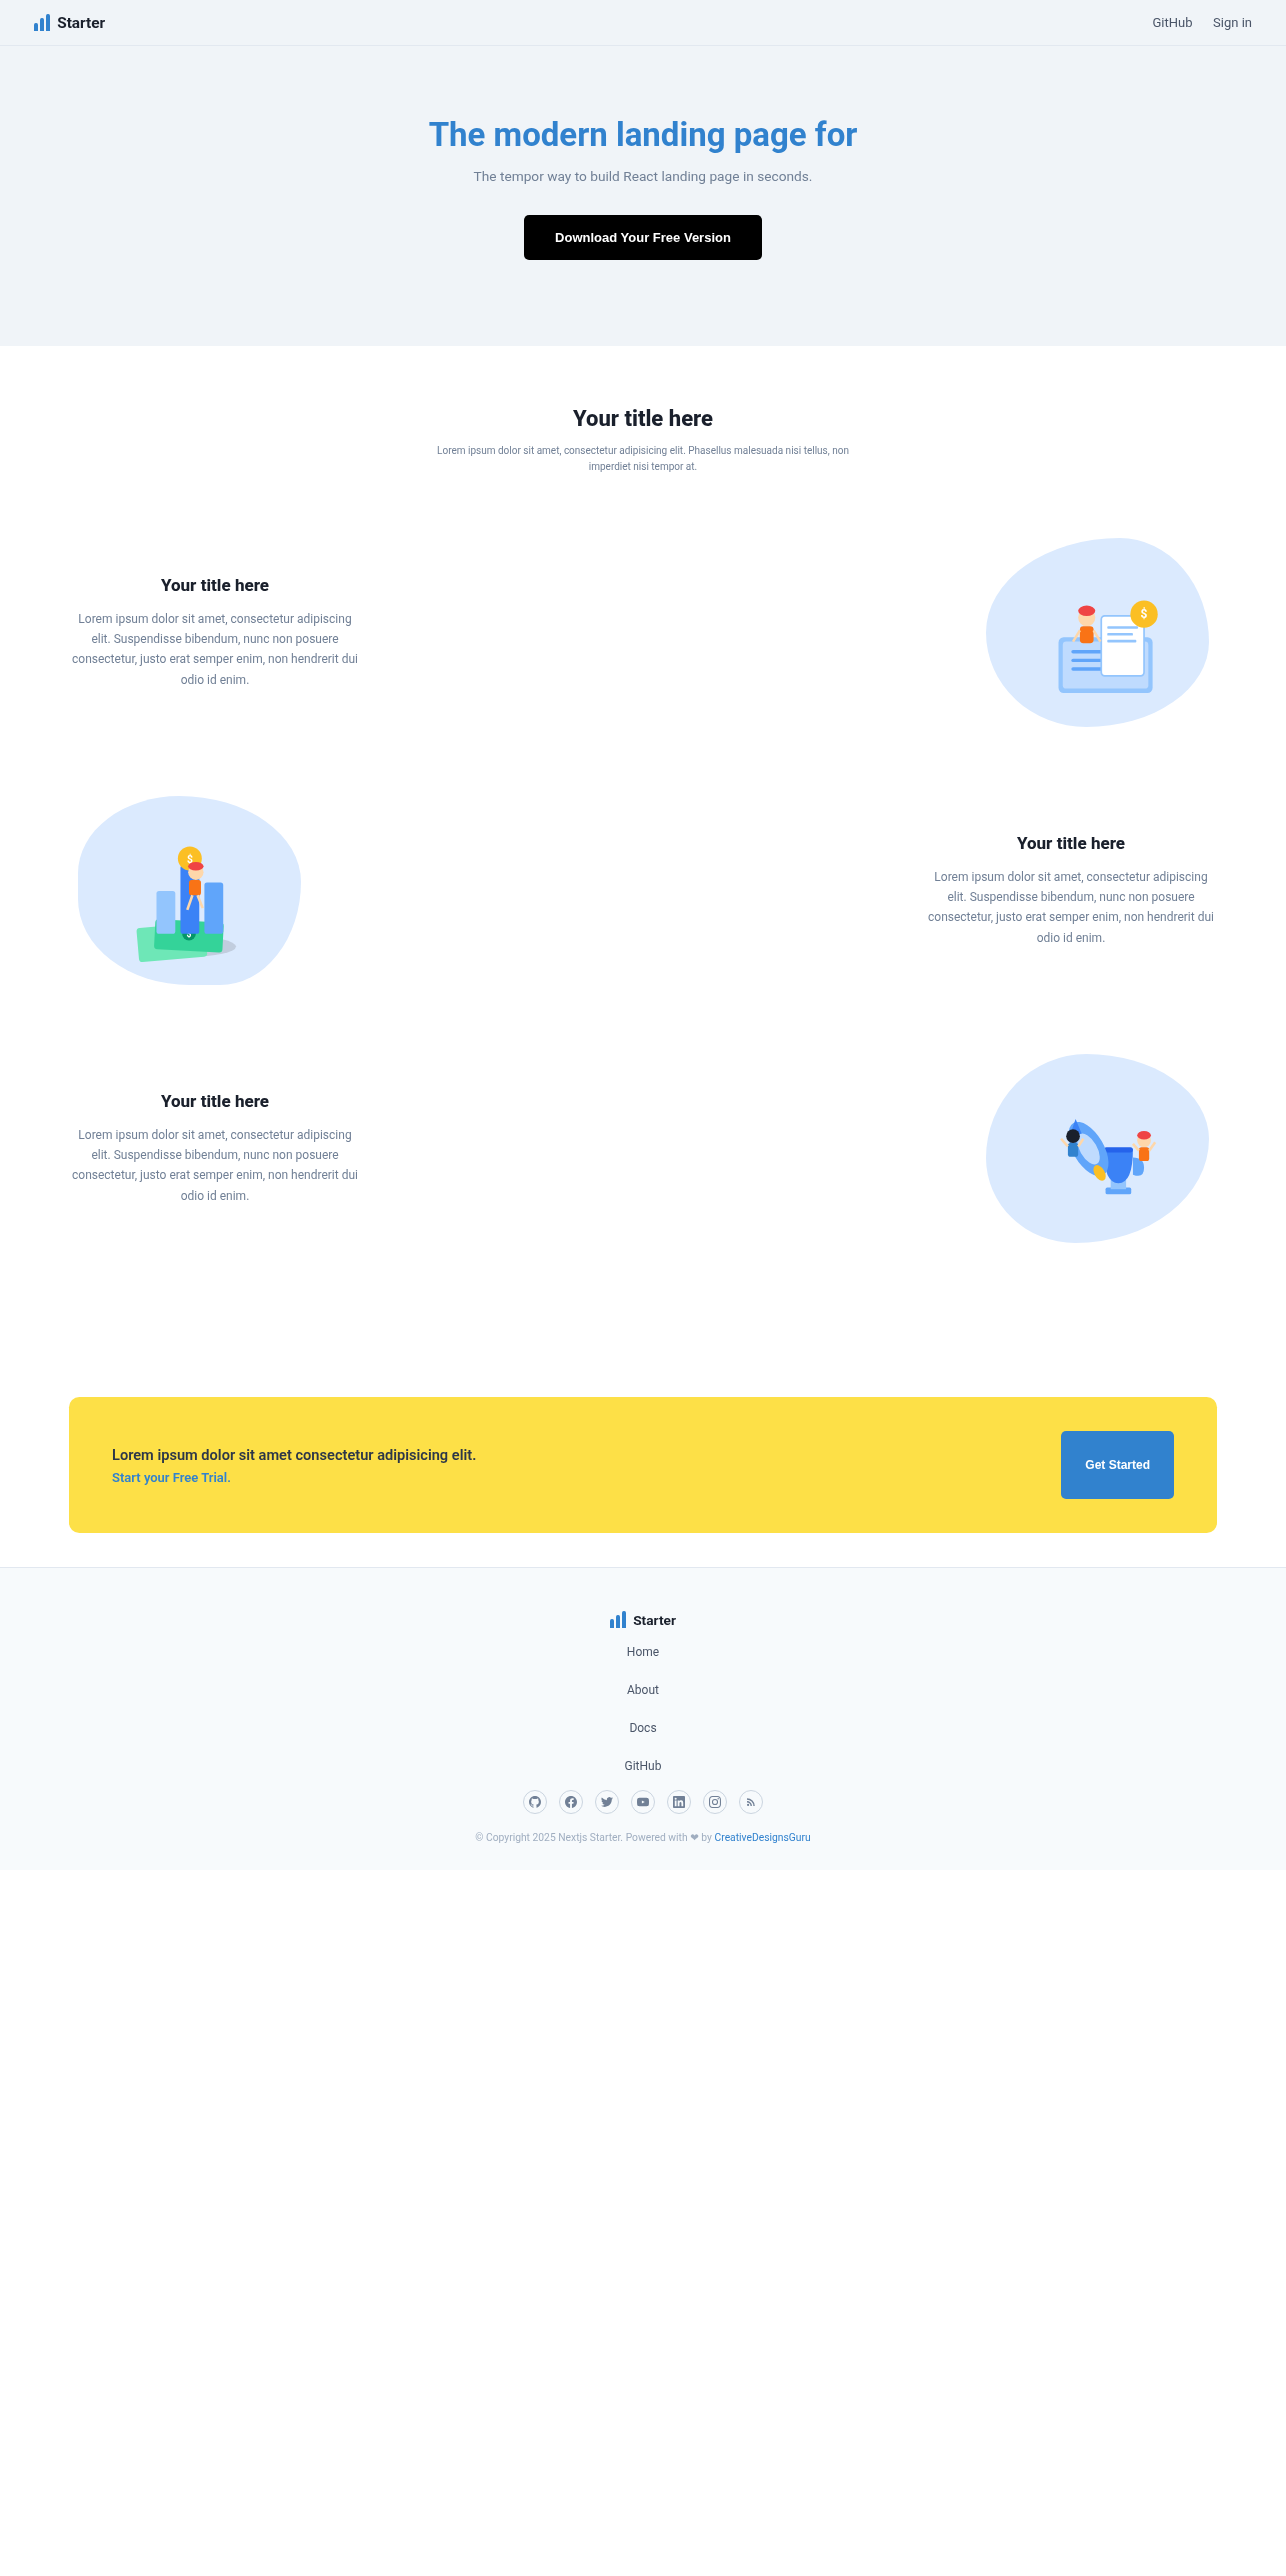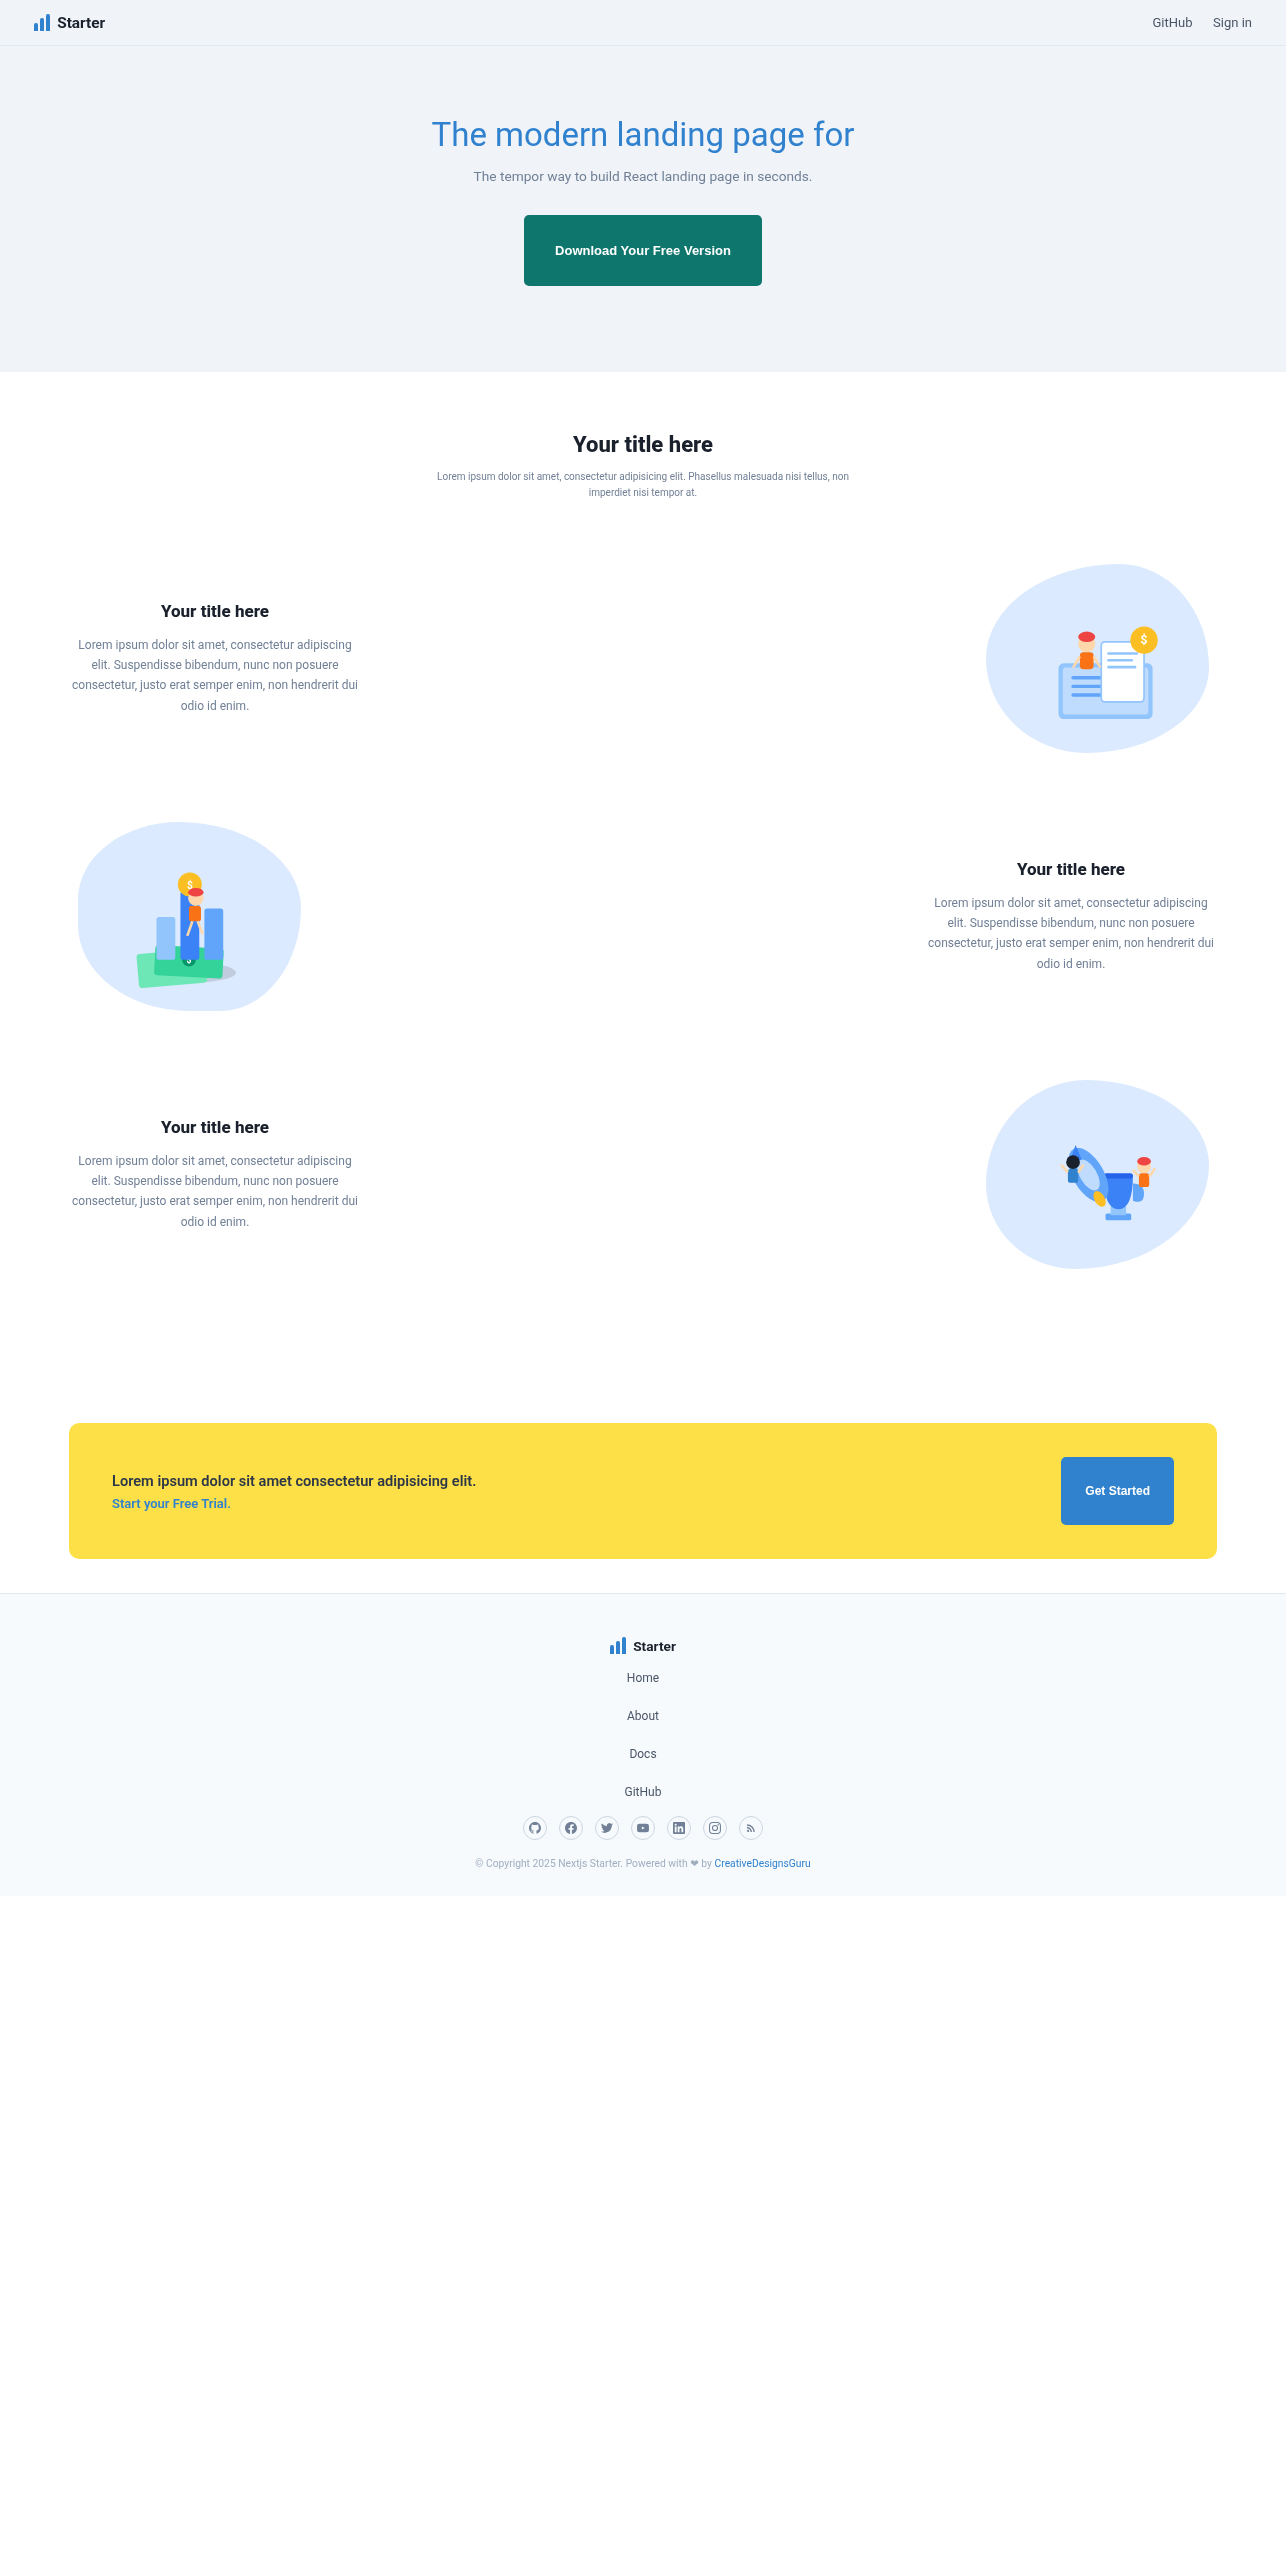--- a/index.html
+++ b/index.html
@@ -33,39 +33,39 @@
     }
 
     
     .hero {
       background: #f0f4f8;
       text-align: center;
       padding: 69px 34px 86px;
     }
     .hero h1 {
       font-size: 31px;
-      font-weight: 400;
+      font-weight: 700;
       color: #1a202c;
       margin-bottom: 6.9px;
     }
     .hero h1 span {
       color: #3182ce;
       display: block;
       font-size: 33px;
     }
     .hero p {
       color: #718096;
       font-size: 13.7px;
       margin-bottom: 31px;
     }
     .hero-btn {
-      background: #0f766e;
+      background: #000000;
       color: #fff;
       border: none;
-      padding: 28px 31px;
+      padding: 15px 31px;
       border-radius: 5.1px;
       font-size: 13px;
       font-weight: 600;
       cursor: pointer;
     }
 
     
     .section-title-area {
       text-align: center;
       padding: 60px 34px 34px;

